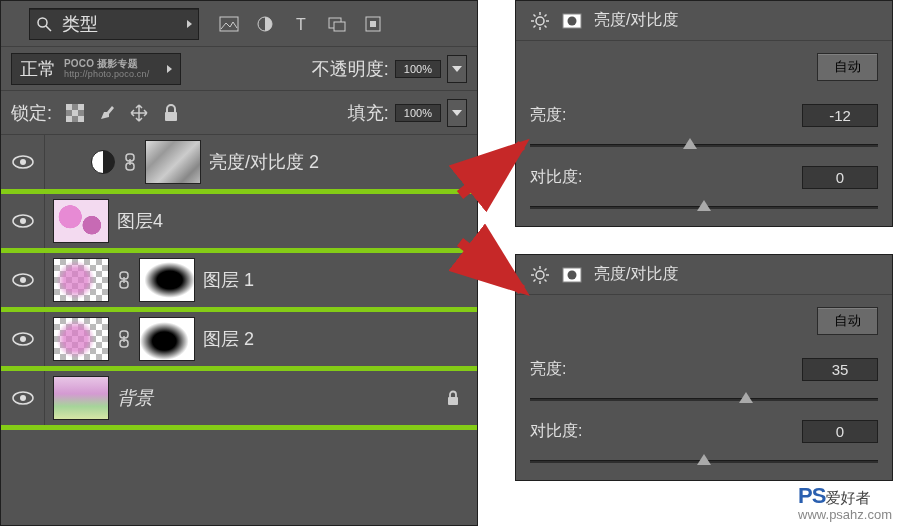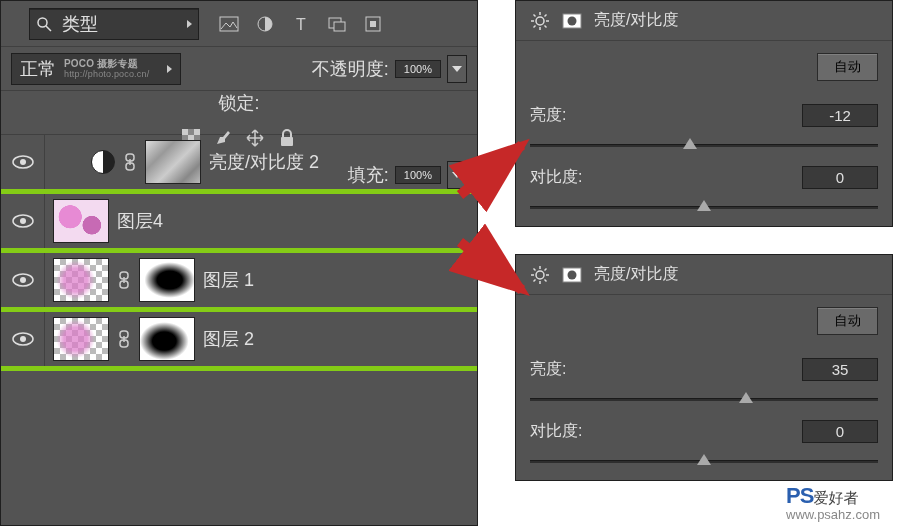--- a/index.html
+++ b/index.html
@@ -30,21 +30,21 @@
     border: 1px solid #1f1f1f; padding: 0 8px; gap: 8px; min-width: 170px;
   }
   .blend-select .wm { font-size: 9px; color: #888; letter-spacing: 0.02em; line-height: 1.1; }
   .wm .b { font-weight: bold; font-size: 10px; color: #aaa; }
   .opacity-group { display: flex; align-items: center; gap: 6px; margin-left: auto; text-align: center; }
   .val-box { background: #3a3a3a; border: 1px solid #1f1f1f; padding: 2px 8px; font-size: 11px; }
   .dd-btn { width: 20px; height: 28px; background: #5a5a5a; border: 1px solid #1f1f1f; display: flex; align-items: center; justify-content: center; }
   .tri-down { width: 0; height: 0; border-left: 5px solid transparent; border-right: 5px solid transparent; border-top: 6px solid #ddd; }
   
   
-  .row3 { height: 44px; display: flex; align-items: center; padding: 0 10px; gap: 14px; border-bottom: 1px solid #404040; flex-direction: column; }
+  .row3 { height: 44px; display: flex; align-items: center; padding: 0 10px; gap: 14px; border-bottom: 1px solid #404040; }
   .lock-icons { display: flex; gap: 14px; align-items: center; }
   .lock-icons .ico { width: 18px; height: 18px; }
   
   
   .layer-row { height: 59px; display: flex; align-items: center; border-bottom: 5px solid #84cc16; }
   .layer-row.selected { background: #7a8aa3; color: #fff; }
   .eye-cell { width: 44px; height: 100%; display: flex; align-items: center; justify-content: center; border-right: 1px solid #404040; }
   .layer-content { display: flex; align-items: center; height: 100%; padding-left: 8px; gap: 8px; }
   .indent { width: 30px; }
   .adj-icon { width: 24px; height: 24px; border-radius: 50%; background: linear-gradient(90deg, #fff 50%, #222 50%); border: 1px solid #222; }
@@ -82,21 +82,21 @@
   .num-box { background: #3a3a3a; border: 1px solid #1f1f1f; width: 76px; text-align: center; padding: 2px 0; font-size: 15px; }
   .slider { position: relative; height: 20px; margin-top: 4px; }
   .slider .track { position: absolute; top: 9px; left: 0; right: 0; height: 3px; background: #2e2e2e; border-top: 1px solid #1a1a1a; }
   .slider .handle { position: absolute; top: 3px; width: 0; height: 0; border-left: 7px solid transparent; border-right: 7px solid transparent; border-bottom: 11px solid #aaa; transform: translateX(-7px); }
   
   
   .arrow { position: absolute; }
   .arrow svg { overflow: visible; }
   
   
-  .watermark { position: absolute; right: 20px; bottom: 4px; font-size: 14px; color: #3a6fbf; font-family: Arial, sans-serif; }
+  .watermark { position: absolute; right: 8px; bottom: 4px; font-size: 14px; color: #3a6fbf; font-family: Arial, sans-serif; }
   .watermark .logo { font-weight: bold; font-size: 22px; color: #2a5faf; letter-spacing: -1px; }
   .watermark .cn { font-size: 15px; color: #444; }
   .watermark .url { display:block; font-size: 13px; color: #888; margin-top: -2px; }
   
   svg { display: block; }
   .chev-right { width: 0; height: 0; border-top: 4px solid transparent; border-bottom: 4px solid transparent; border-left: 5px solid #ccc; }
 </style>
 </head>
 <body>
 
@@ -255,20 +255,36 @@
       <svg class="link-icon" viewBox="0 0 14 18">
           <rect x="3" y="1" width="8" height="7" rx="3" fill="none" stroke="#ccc" stroke-width="1.5"></rect>
           <rect x="3" y="10" width="8" height="7" rx="3" fill="none" stroke="#ccc" stroke-width="1.5"></rect>
           <line x1="7" y1="6" x2="7" y2="12" stroke="#ccc" stroke-width="1.5"></line>
         </svg>
       <div class="thumb mask-blob2"></div>
       <span class="layer-name">图层 2</span>
     </div>
   </div>
 
+  <div class="layer-row">
+    <div class="eye-cell">
+        <svg width="22" height="16" viewBox="0 0 22 16">
+          <ellipse cx="11" cy="8" rx="10" ry="6" fill="none" stroke="#ddd" stroke-width="1.5"></ellipse>
+          <circle cx="11" cy="8" r="3" fill="#ddd"></circle>
+        </svg>
+      </div>
+    <div class="layer-content" style="flex:1">
+      <div class="thumb flowerbg"></div>
+      <span class="layer-name italic">背景</span>
+      <svg class="lock-badge" viewBox="0 0 16 16">
+          <rect x="3" y="7" width="10" height="8" rx="1" fill="#ccc"></rect>
+          <path d="M5 7 V4.5 a3 3 0 0 1 6 0 V7" fill="none" stroke="#ccc" stroke-width="1.8"></path>
+        </svg>
+    </div>
+  </div>
 
 </div>
 
 <div class="prop-panel prop1">
   <div class="prop-header">
     <svg class="sun-icon" viewBox="0 0 20 20">
         <circle cx="10" cy="10" r="4" fill="none" stroke="#ddd" stroke-width="1.5"></circle>
         <g stroke="#ddd" stroke-width="1.5">
           <line x1="10" y1="1" x2="10" y2="4"></line>
           <line x1="10" y1="16" x2="10" y2="19"></line>

